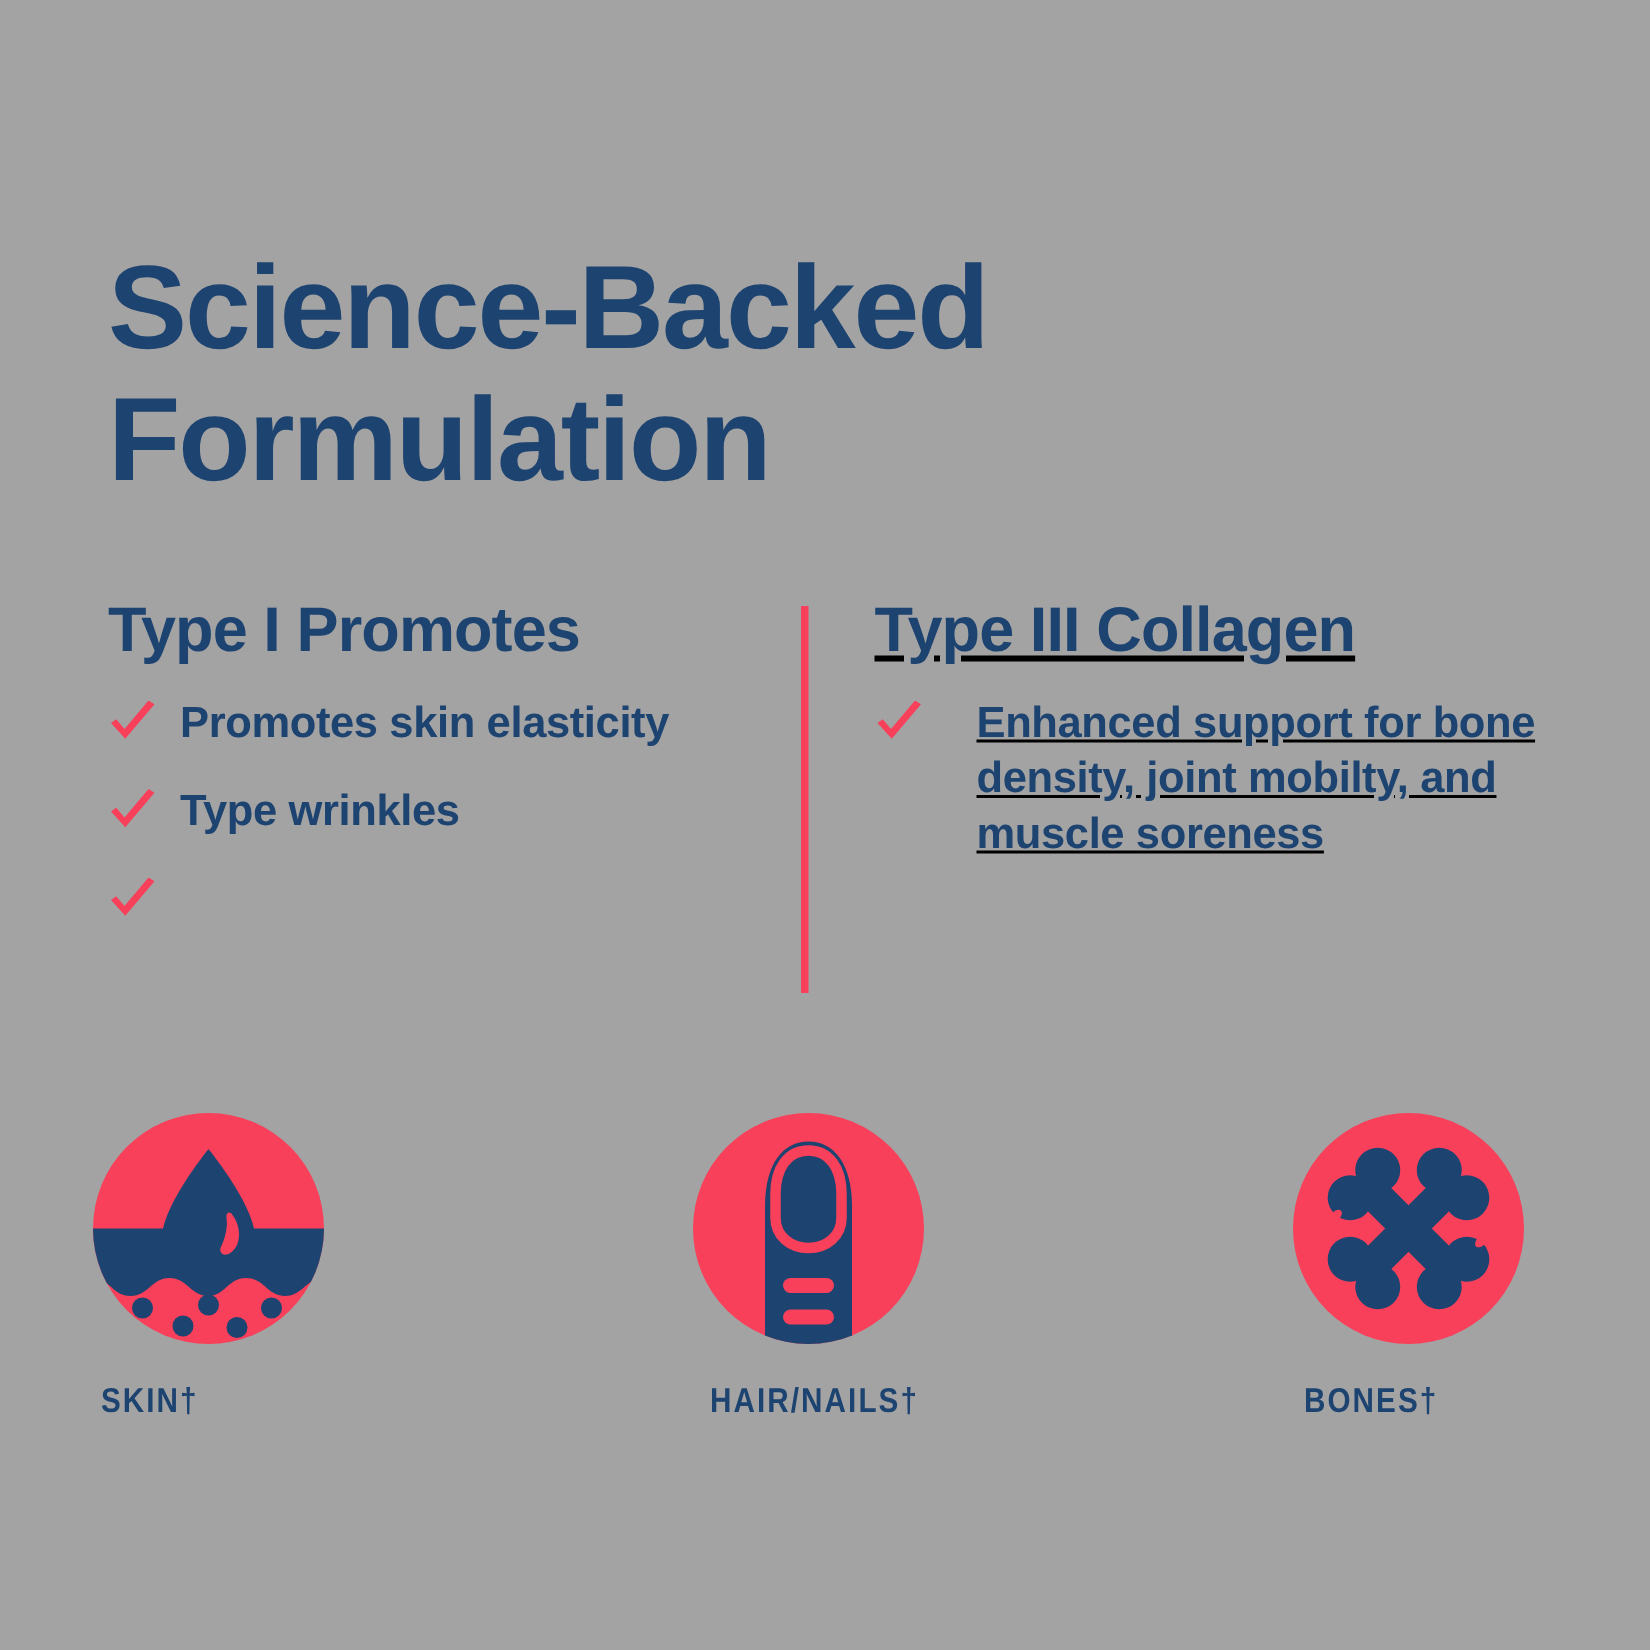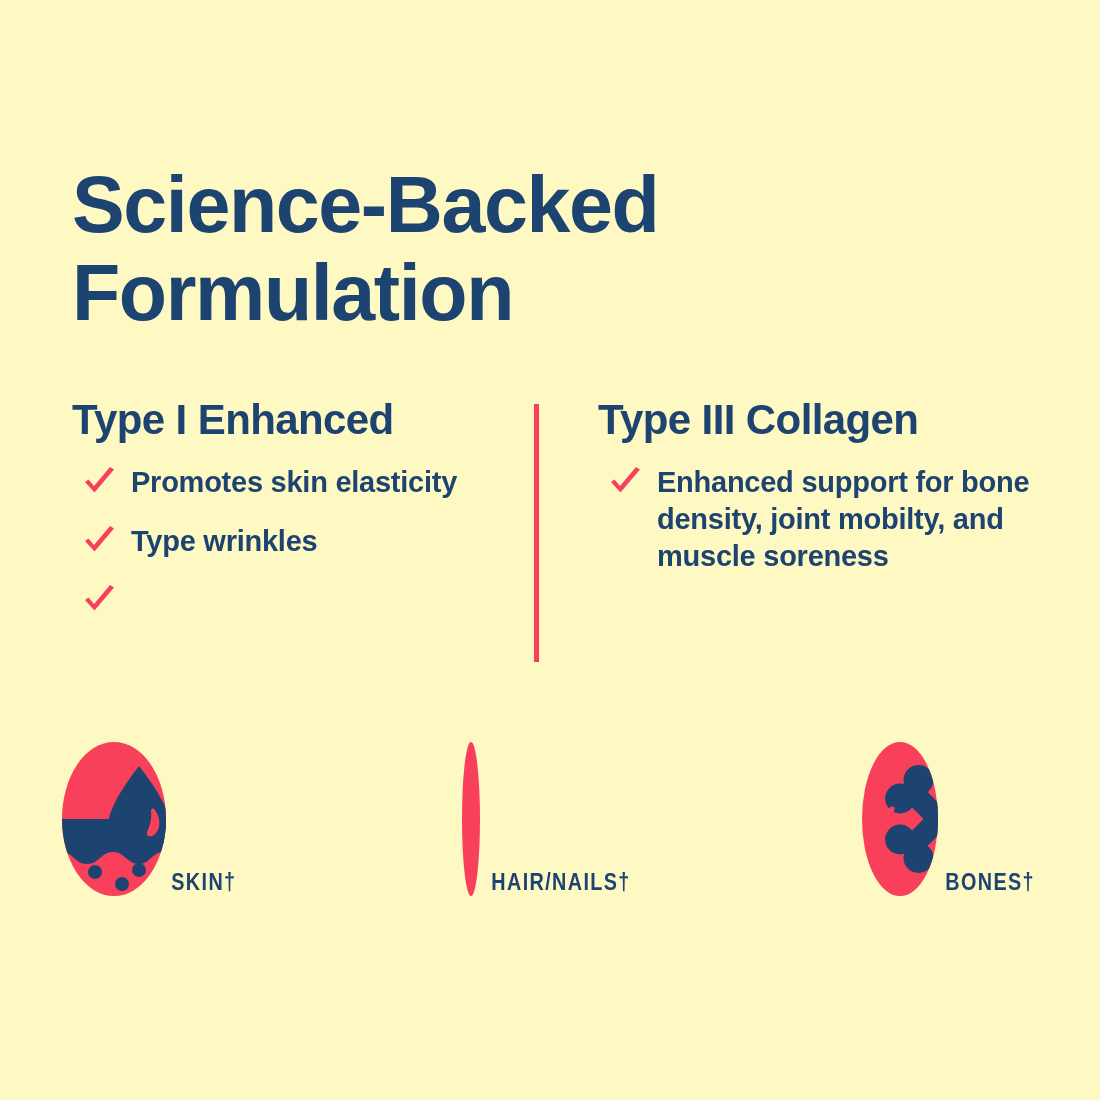--- a/index.html
+++ b/index.html
@@ -12,21 +12,21 @@
     height: 1100px;
     background: #faf1ea;
     font-family: "Liberation Sans", sans-serif;
     overflow: hidden;
   }
 
   .page {
     position: relative;
     width: 1100px;
     height: 1100px;
-    background: #fef9c3;
+    background: #a3a3a3;
   }
 
   
   .headline {
     position: absolute;
     left: 72px;
     top: 108px;
     width: 880px;
     font-size: 79px;
     line-height: 1.11;
@@ -41,21 +41,21 @@
     left: 72px;
     top: 398px;
     width: 960px;
     height: 275px;
   }
   .col {
     position: absolute;
     top: 0;
   }
   .col-left  { left: 0px;   width: 450px; }
-  .col-right { left: 526px; width: 455px; }
+  .col-right { left: 511px; width: 455px; text-decoration: underline; }
 
   .col-title {
     font-size: 42px;
     font-weight: 700;
     letter-spacing: -0.6px;
     color: #1d4371;
     margin: 0 0 22px 0;
     line-height: 1.05;
     white-space: nowrap;
   }
@@ -64,29 +64,29 @@
     position: absolute;
     left: 462px;
     top: 6px;
     width: 5px;
     height: 258px;
     background: #f9405a;
   }
 
   .blist {
     list-style: none;
-    margin: 11px;
+    margin: 0;
     padding: 0;
   }
   .bitem {
     display: flex;
     align-items: flex-start;
     margin-bottom: 22px;
   }
-  .bitem:last-child { margin-bottom: 0; }
+  .bitem:last-child { margin-bottom: 0; gap: 20px; }
 
   .check {
     flex: 0 0 auto;
     width: 34px;
     height: 30px;
     margin-right: 14px;
     margin-top: 3px;
   }
   .check svg { display: block; }
 
@@ -105,22 +105,22 @@
     left: 62px;
     top: 742px;
     width: 980px;
     display: flex;
     justify-content: space-between;
     align-items: flex-start;
   }
   .icon-cell {
     width: 180px;
     display: flex;
-    flex-direction: row;
-    align-items: flex-end;
+    flex-direction: column;
+    align-items: flex-start;
   }
   .icon-disc {
     width: 154px;
     height: 154px;
     border-radius: 50%;
     background: #f9405a;
     overflow: hidden;
     position: relative;
   }
   .icon-disc svg { display: block; }
@@ -141,21 +141,21 @@
 
 <div class="page">
 
   <h1 class="headline">Science-Backed Formulation</h1>
 
   <div class="columns">
 
     <div class="divider"></div>
 
     <div class="col col-left">
-      <h2 class="col-title">Type I Enhanced</h2>
+      <h2 class="col-title">Type I Promotes</h2>
       <ul class="blist">
 
         <li class="bitem">
           <span class="check">
             <svg width="34" height="30" viewBox="0 0 34 30">
               <path d="M2 15 L11.5 25.5 L31 2.5 L27 0 L11 19 L5.5 12.5 Z" fill="#f9405a"></path>
             </svg>
           </span>
           <span class="btext">Promotes skin elasticity</span>
         </li>

